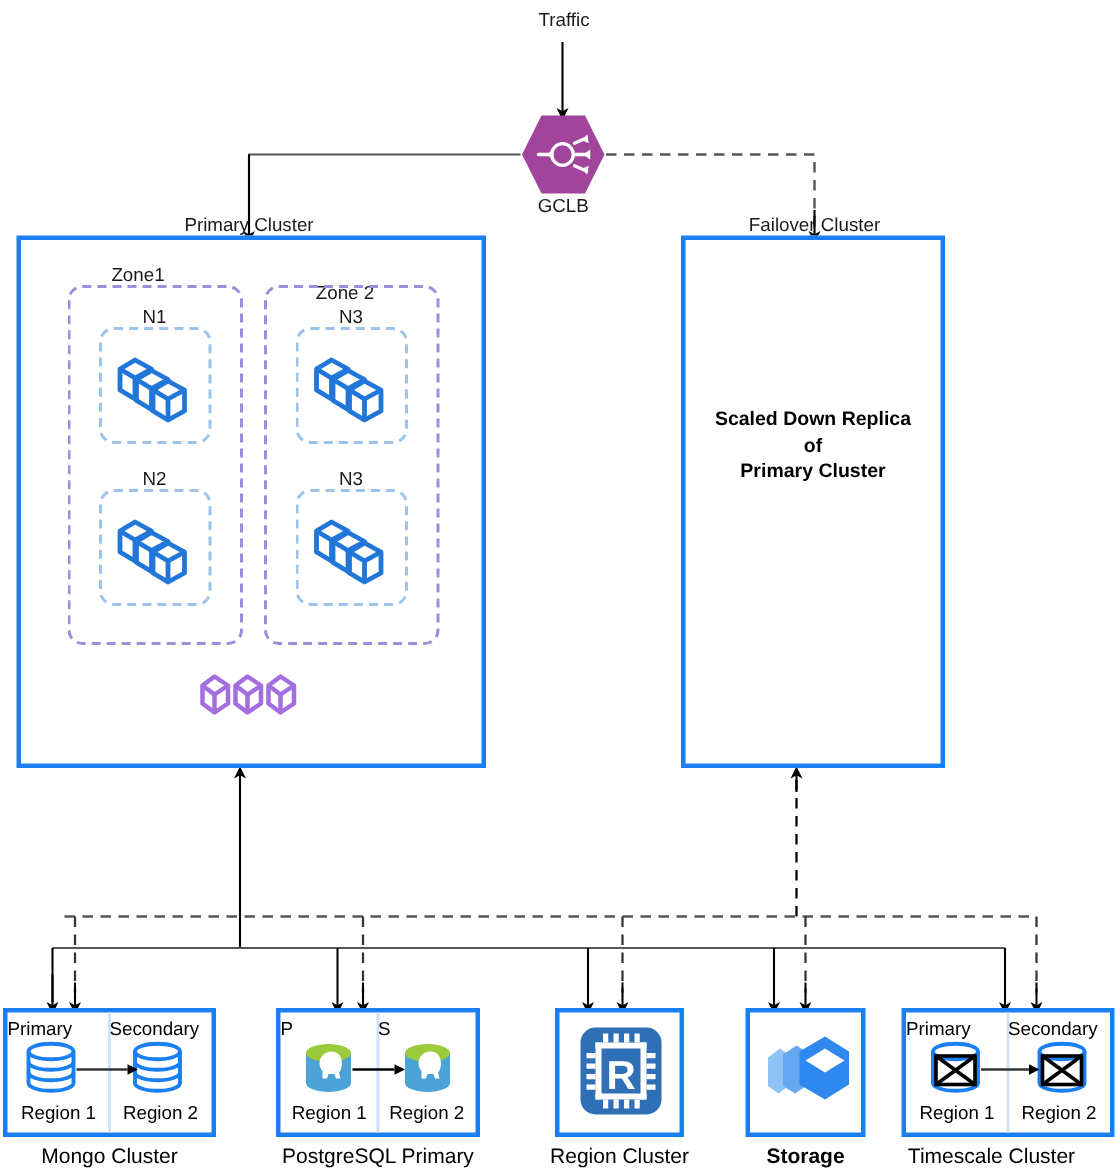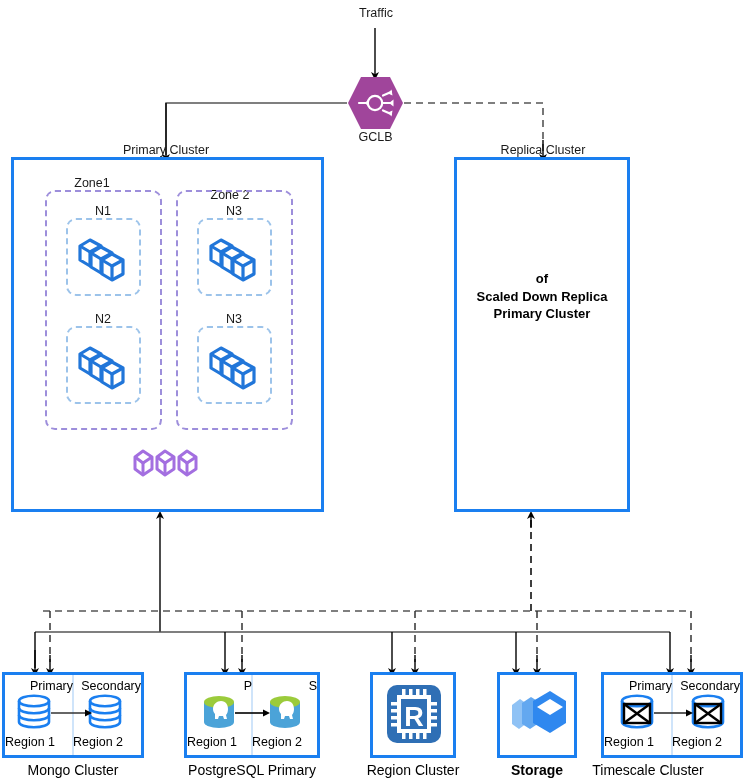--- a/index.html
+++ b/index.html
@@ -7,22 +7,22 @@
        font-family:"Liberation Sans","DejaVu Sans",sans-serif;color:#000;}
   #stage{position:absolute;left:0;top:0;width:743px;height:713px;}
   .abs{position:absolute;}
   .lbl{font-size:12.5px;color:#1a1a1a;white-space:nowrap;text-align:center;line-height:1.15;}
   svg.layer{position:absolute;left:0;top:0;width:743px;height:781px;overflow:visible;pointer-events:none;}
   .cluster-box{border:3px solid #1a7ff0;background:#fff;box-sizing:border-box;}
   .zone-box{border:2px dashed #9d8edb;border-radius:10px;box-sizing:border-box;background:transparent;}
   .node-box{border:2px dashed #9cc3ea;border-radius:10px;box-sizing:border-box;background:transparent;}
   .db-box{border:3px solid #1a7ff0;background:#fff;box-sizing:border-box;}
   .db-split{position:absolute;top:0;bottom:0;width:2px;background:#cfe4fa;}
-  .cell-title{font-size:12.5px;text-align:right;}
-  .cell-region{font-size:12.5px;text-align:left;}
+  .cell-title{font-size:12.5px;text-align:left;}
+  .cell-region{font-size:12.5px;text-align:center;}
   .cap{font-size:14px;text-align:center;white-space:nowrap;}
   .scaled-txt{font-size:13px;font-weight:bold;text-align:center;line-height:1.35;}
 </style>
 </head>
 <body>
 
 <div id="stage">
 
   <svg class="layer">
     <defs>
@@ -187,25 +187,25 @@
         <path d="M25,9 L33,3 L42,9 L42,21 L33,27 L25,21 Z"></path>
         <path d="M25,9 L33,15 L42,9"></path>
           <path d="M33,15 L33,27"></path>
         <path d="M47,9 L55,3 L64,9 L64,21 L55,27 L47,21 Z"></path>
         <path d="M47,9 L55,15 L64,9"></path>
           <path d="M55,15 L55,27"></path>
       </g>
     </svg>
   </div>
 
-  <div class="abs lbl" style="left:487px;top:143px;width:112px;">Replica Cluster</div>
+  <div class="abs lbl" style="left:487px;top:143px;width:112px;">Failover Cluster</div>
   <div class="abs cluster-box" style="left:454px;top:157px;width:176px;height:355px;"></div>
   <div class="abs scaled-txt" style="left:454px;top:270px;width:176px;">
+    <div>Scaled Down Replica</div>
     <div>of</div>
-    <div>Scaled Down Replica</div>
     <div>Primary Cluster</div>
   </div>
 
   <div class="abs db-box" style="left:2px;top:672px;width:142px;height:86px;">
     <div class="db-split" style="left:67px;"></div>
     <div class="cell-title" style="position:absolute;left:0;top:4px;width:68px;">Primary</div>
     <div class="cell-title" style="position:absolute;left:68px;top:4px;width:68px;">Secondary</div>
     <div class="cell-region" style="position:absolute;left:0;top:60px;width:68px;">Region 1</div>
     <div class="cell-region" style="position:absolute;left:68px;top:60px;width:68px;">Region 2</div>
     <svg width="136" height="80" style="position:absolute;left:0;top:0;">
@@ -326,15 +326,15 @@
       </g>
       <g stroke="#000" stroke-width="2.4" fill="none">
         <rect x="91" y="29" width="26" height="19"></rect>
         <line x1="91" y1="29" x2="117" y2="48"></line>
           <line x1="117" y1="29" x2="91" y2="48"></line>
       </g>
       <line x1="50" y1="38" x2="82" y2="38" stroke="#333" stroke-width="1.6"></line>
       <polygon points="82,34.5 89,38 82,41.5" fill="#000"></polygon>
     </svg>
   </div>
-  <div class="abs cap" style="left:577px;top:762px;width:142px;text-align:center;">Timescale Cluster</div>
+  <div class="abs cap" style="left:590px;top:762px;width:142px;text-align:center;">Timescale Cluster</div>
 
 </div>
 
 </body></html>

